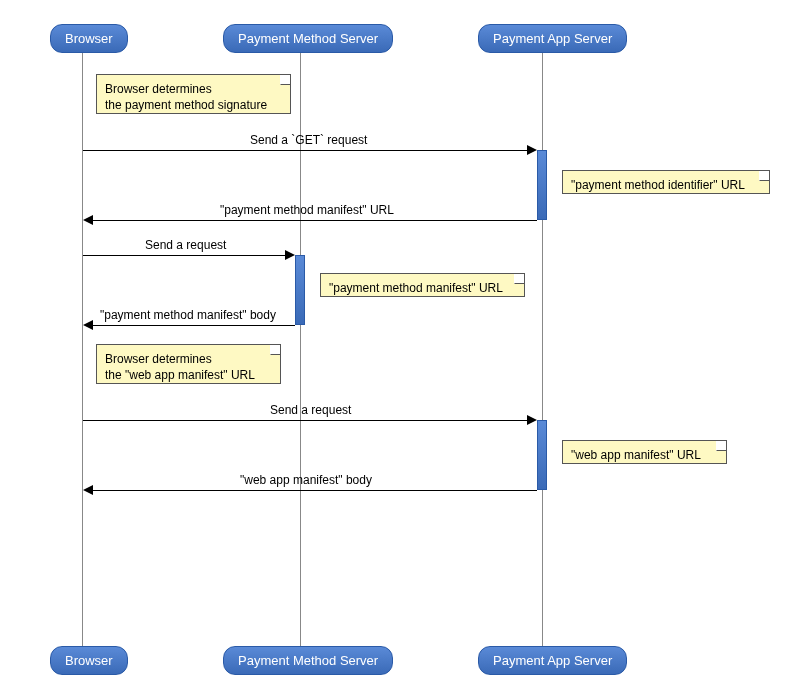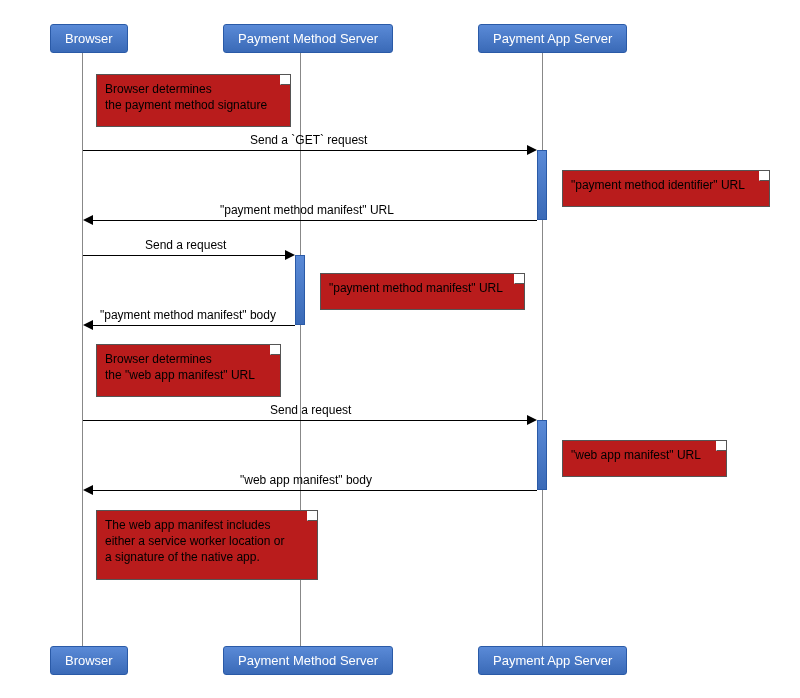--- a/index.html
+++ b/index.html
@@ -16,21 +16,21 @@
   .canvas {
     position: absolute;
     left: 0; top: 0;
     width: 800px; height: 698px;
   }
   .participant {
     position: absolute;
     background: #4a7ac7;
     background: linear-gradient(to bottom, #5a8ad7 0%, #3a6ab7 100%);
     border: 1px solid #2a5aa7;
-    border-radius: 3px;
+    border-radius: 12px;
     color: #fff;
     padding: 6px 14px;
     text-align: center;
     font-size: 13px;
     white-space: nowrap;
   }
   .lifeline {
     position: absolute;
     width: 0;
     border-left: 1px solid #888;
@@ -62,23 +62,23 @@
     border-right: 10px solid #000;
   }
   .msg-label {
     position: absolute;
     font-size: 12px;
     text-align: right;
     white-space: nowrap;
   }
   .note {
     position: absolute;
-    background: #b91c1c;
+    background: #fef9c3;
     border: 1px solid #555;
-    padding: 6px 10px 13px 8px;
+    padding: 6px 10px 0 8px;
     font-size: 12px;
     line-height: 1.35;
   }
   .note::after {
     content: "";
     position: absolute;
     top: 0; right: 0;
     width: 0; height: 0;
     border-top: 10px solid #fff;
     border-right: 10px solid transparent;
@@ -167,20 +167,14 @@
 
   <div class="note" style="left:562px; top:440px; width:165px;">
     <div class="fold"></div>
     <span>"web app manifest" URL</span>
   </div>
 
   <div class="arrow" style="left:86px; top:490px; width:451px;"></div>
   <div class="arrowhead ah-left" style="left:83px; top:485px;"></div>
   <div class="msg-label" style="left:240px; top:473px;">"web app manifest" body</div>
 
-  <div class="note" style="left:96px; top:510px; width:222px;">
-    <div class="fold"></div>
-    <span>The web app manifest includes</span><br>
-    <span>either a service worker location or</span><br>
-    <span>a signature of the native app.</span>
-  </div>
 
 </div>
 
 </body></html>

